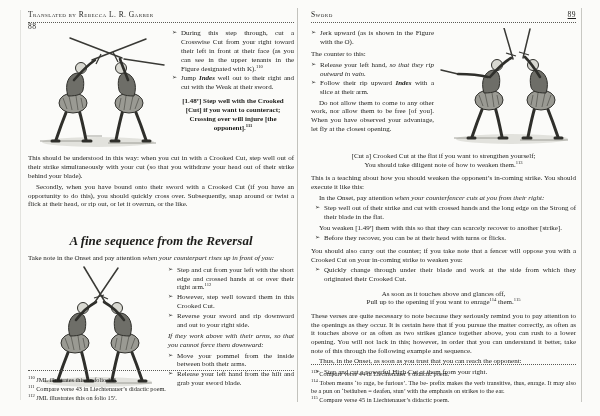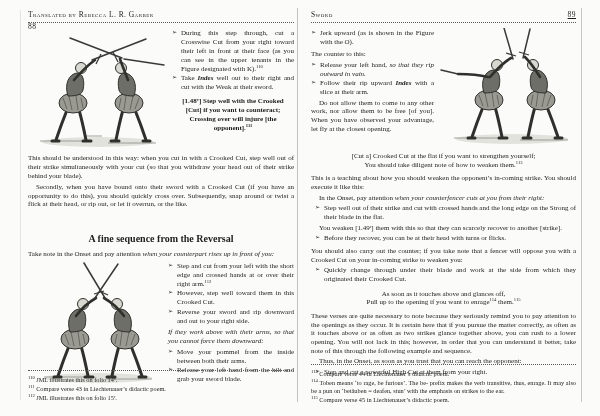--- a/index.html
+++ b/index.html
@@ -21,21 +21,21 @@
   .illus{flex:0 0 auto;}
   .p{text-align:justify;margin:2px 0;}
   .ind{text-indent:8px;}
   .b{display:flex;margin:1px 0;}
   .m{flex:0 0 9px;font-size:6px;line-height:inherit;}
   .bt{flex:1;text-align:justify;}
   .it{font-style:italic;}
   .bl{font-weight:700;font-style:italic;}
   .vs{font-weight:700;text-align:center;margin:5px 4px 4px 4px;}
   .vs2{font-weight:400;text-align:center;margin:6px 14px 5px 14px;}
-  .hd{font-weight:700;text-align:center;margin:24px 0 4px 0;font-size:10px;}
+  .hd{font-weight:700;text-align:center;margin:24px 0 4px 0;font-size:13px;font-style:italic;}
   sup{font-size:4.6px;vertical-align:super;line-height:0;}
   .footer-l{position:absolute;left:28px;right:6px;bottom:14px;}
   .footer-r{position:absolute;left:11px;right:24px;bottom:12px;}
   .fn{font-size:6.3px;line-height:1.28;text-align:justify;margin-top:1px;}
   .limb{stroke:#2f2f2b;stroke-width:3;fill:none;stroke-linecap:round;}
   .arm{stroke:#2f2f2b;stroke-width:2.6;fill:none;stroke-linecap:round;}
   .puff{fill:#9a9a93;stroke:#2f2f2b;stroke-width:1;}
   .torso{fill:#6e6e68;stroke:#2f2f2b;stroke-width:1;}
   .head{fill:#d8d8d1;stroke:#2f2f2b;stroke-width:1;}
   .hatch{stroke:#50504a;stroke-width:.7;fill:none;}
@@ -92,21 +92,21 @@
           <path class="guard" d="M68,36 L73,26 M90,34 L85,24"></path>
         </g>
       </svg>
       <div class="col">
         <div class="b">
           <span class="m">➢</span>
           <span class="bt"><span>During this step through, cut a Crosswise Cut from your right toward their left in front at their face (as you can see in the upper tenants in the Figure designated with K).</span><sup>110</sup></span>
         </div>
         <div class="b">
           <span class="m">➢</span>
-          <span class="bt"><span>Take </span><span class="bl">Indes</span><span> well out to their right and cut with the Weak at their sword.</span></span>
+          <span class="bt"><span>Jump </span><span class="bl">Indes</span><span> well out to their right and cut with the Weak at their sword.</span></span>
         </div>
         <div class="vs">
           <span>[1.48ᵛ] Step well with the Crooked [Cut] if you want to counteract; Crossing over will injure [the opponent].</span><sup>111</sup>
         </div>
       </div>
     </div>
 
     <div class="p">This should be understood in this way: when you cut in with a Crooked Cut, step well out of their strike simultaneously with your cut (so that you withdraw your head out of their strike behind your blade).</div>
     <div class="p ind">Secondly, when you have bound onto their sword with a Crooked Cut (if you have an opportunity to do this), you should quickly cross over. Subsequently, snap around or twist a flick at their head, or rip out, or let it overrun, or the like.</div>
     <div class="hd">A fine sequence from the Reversal</div>

